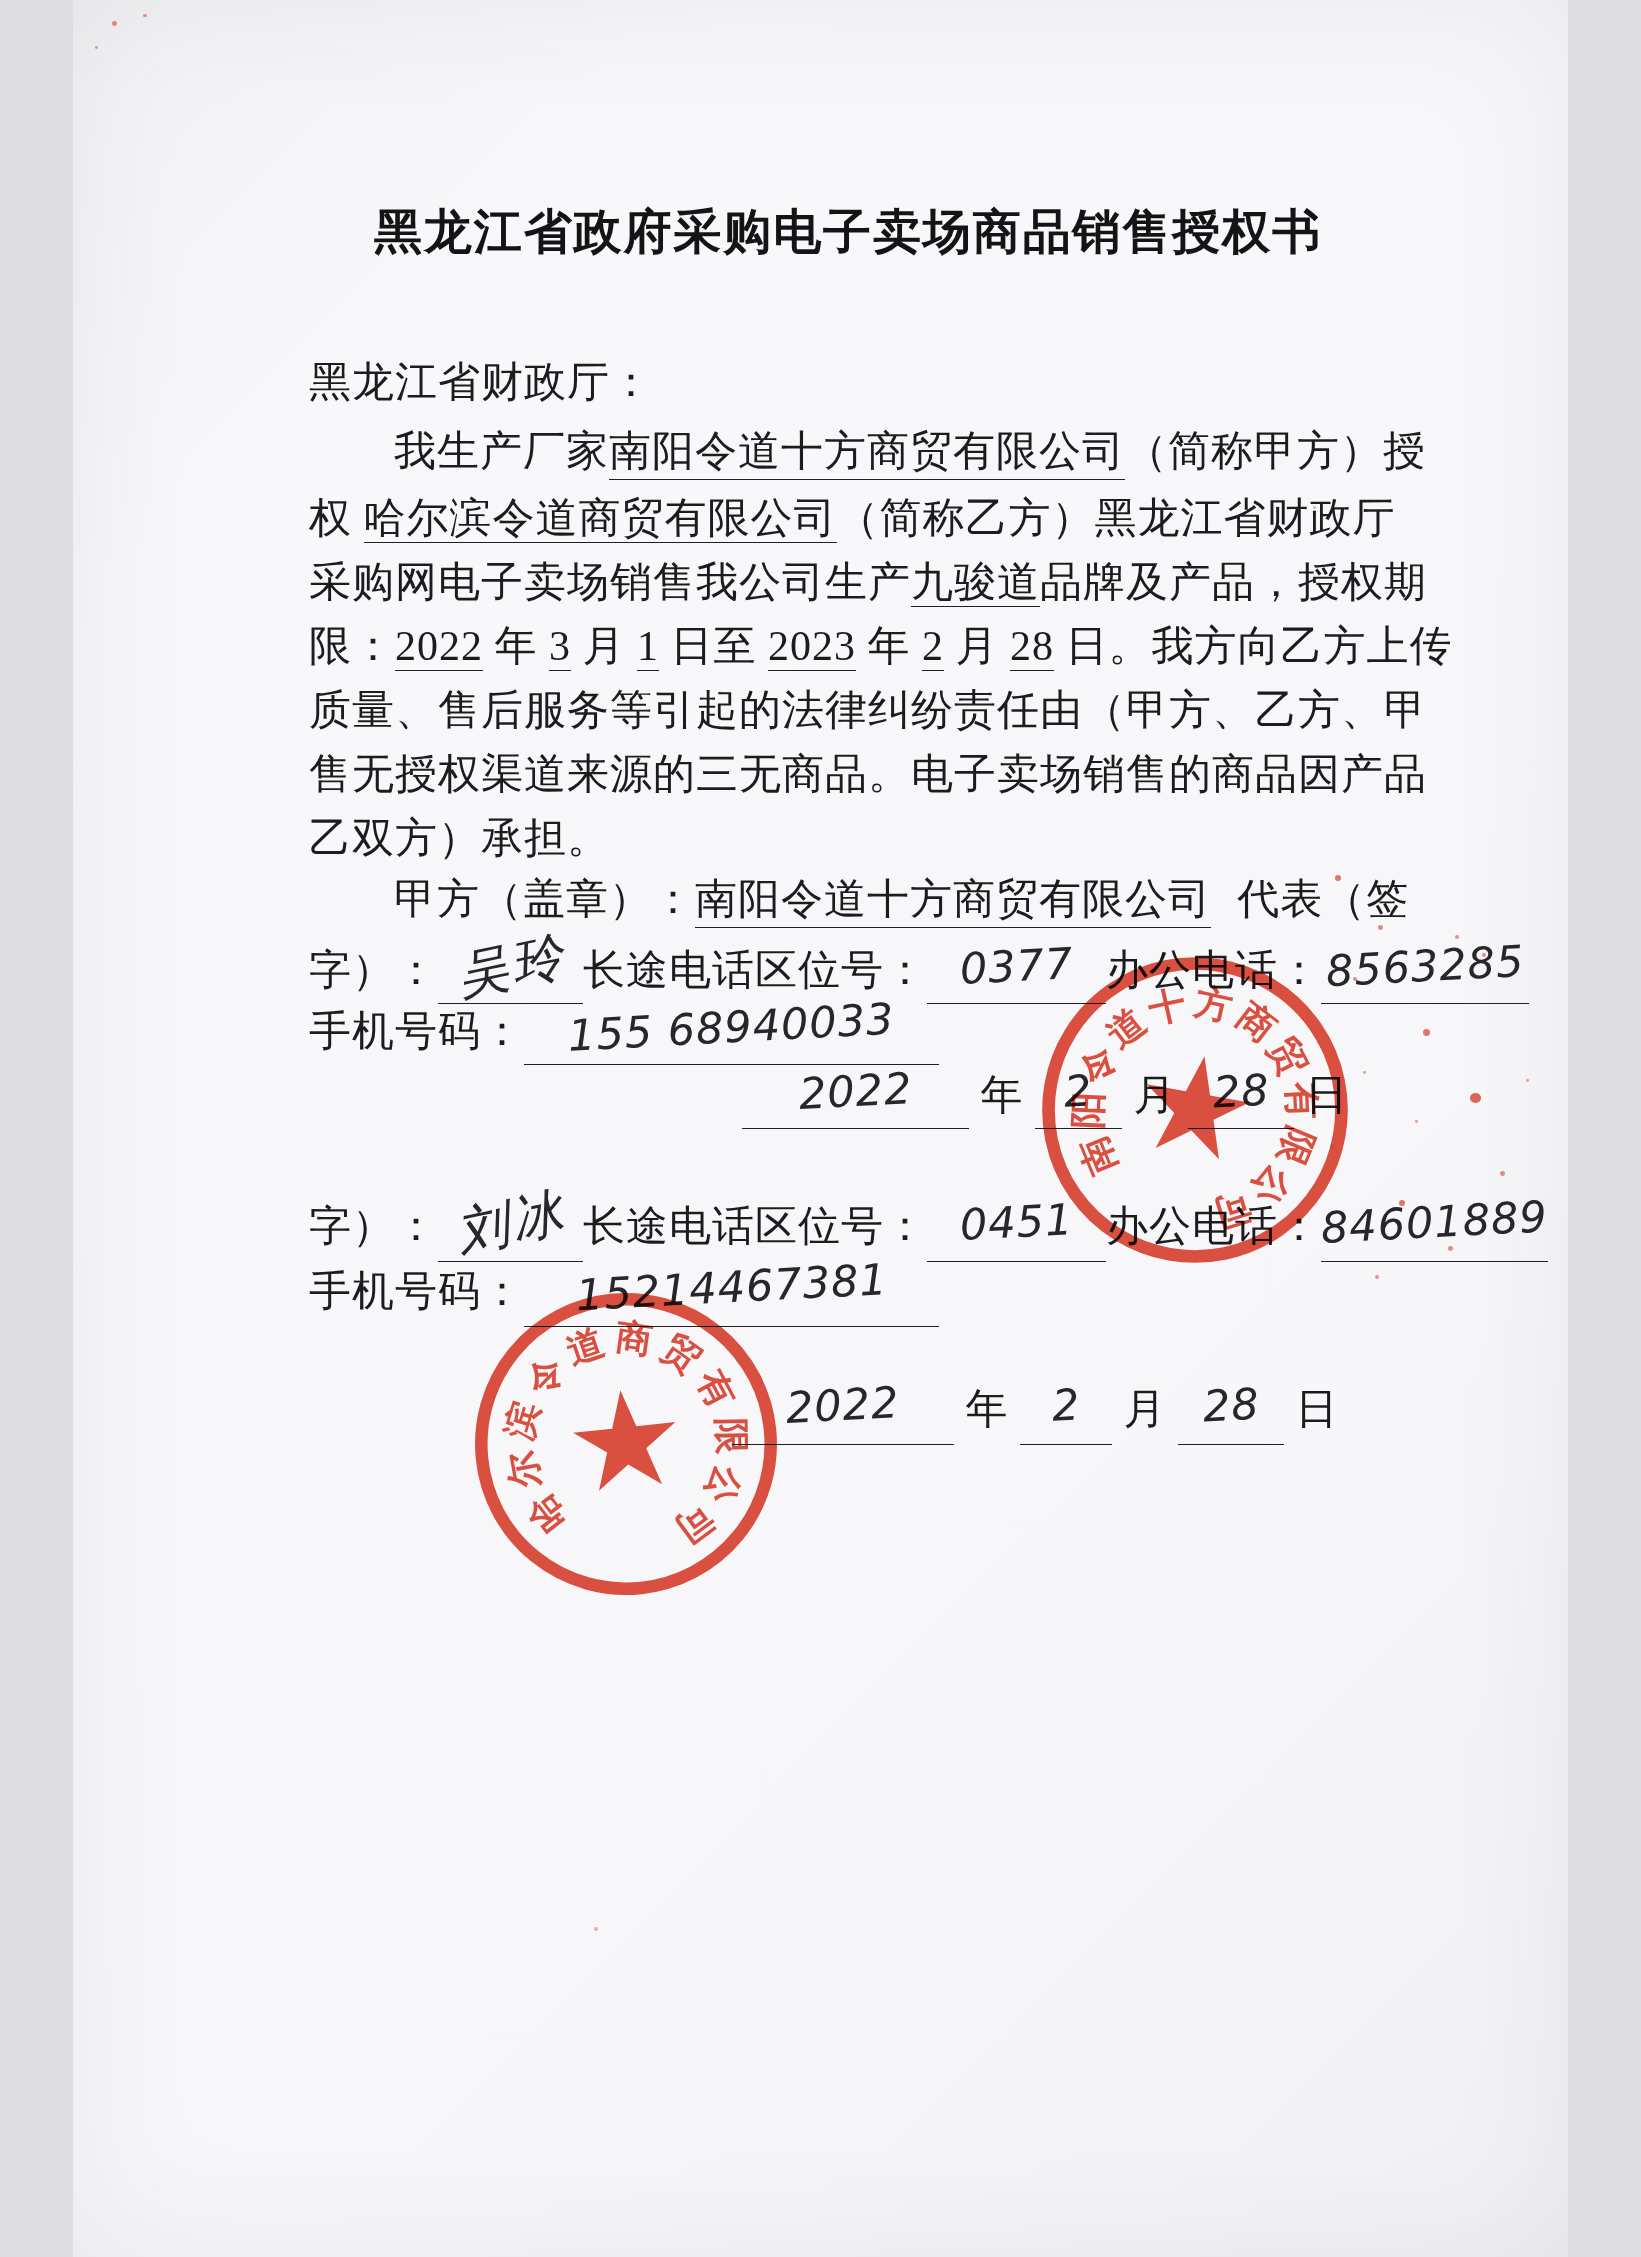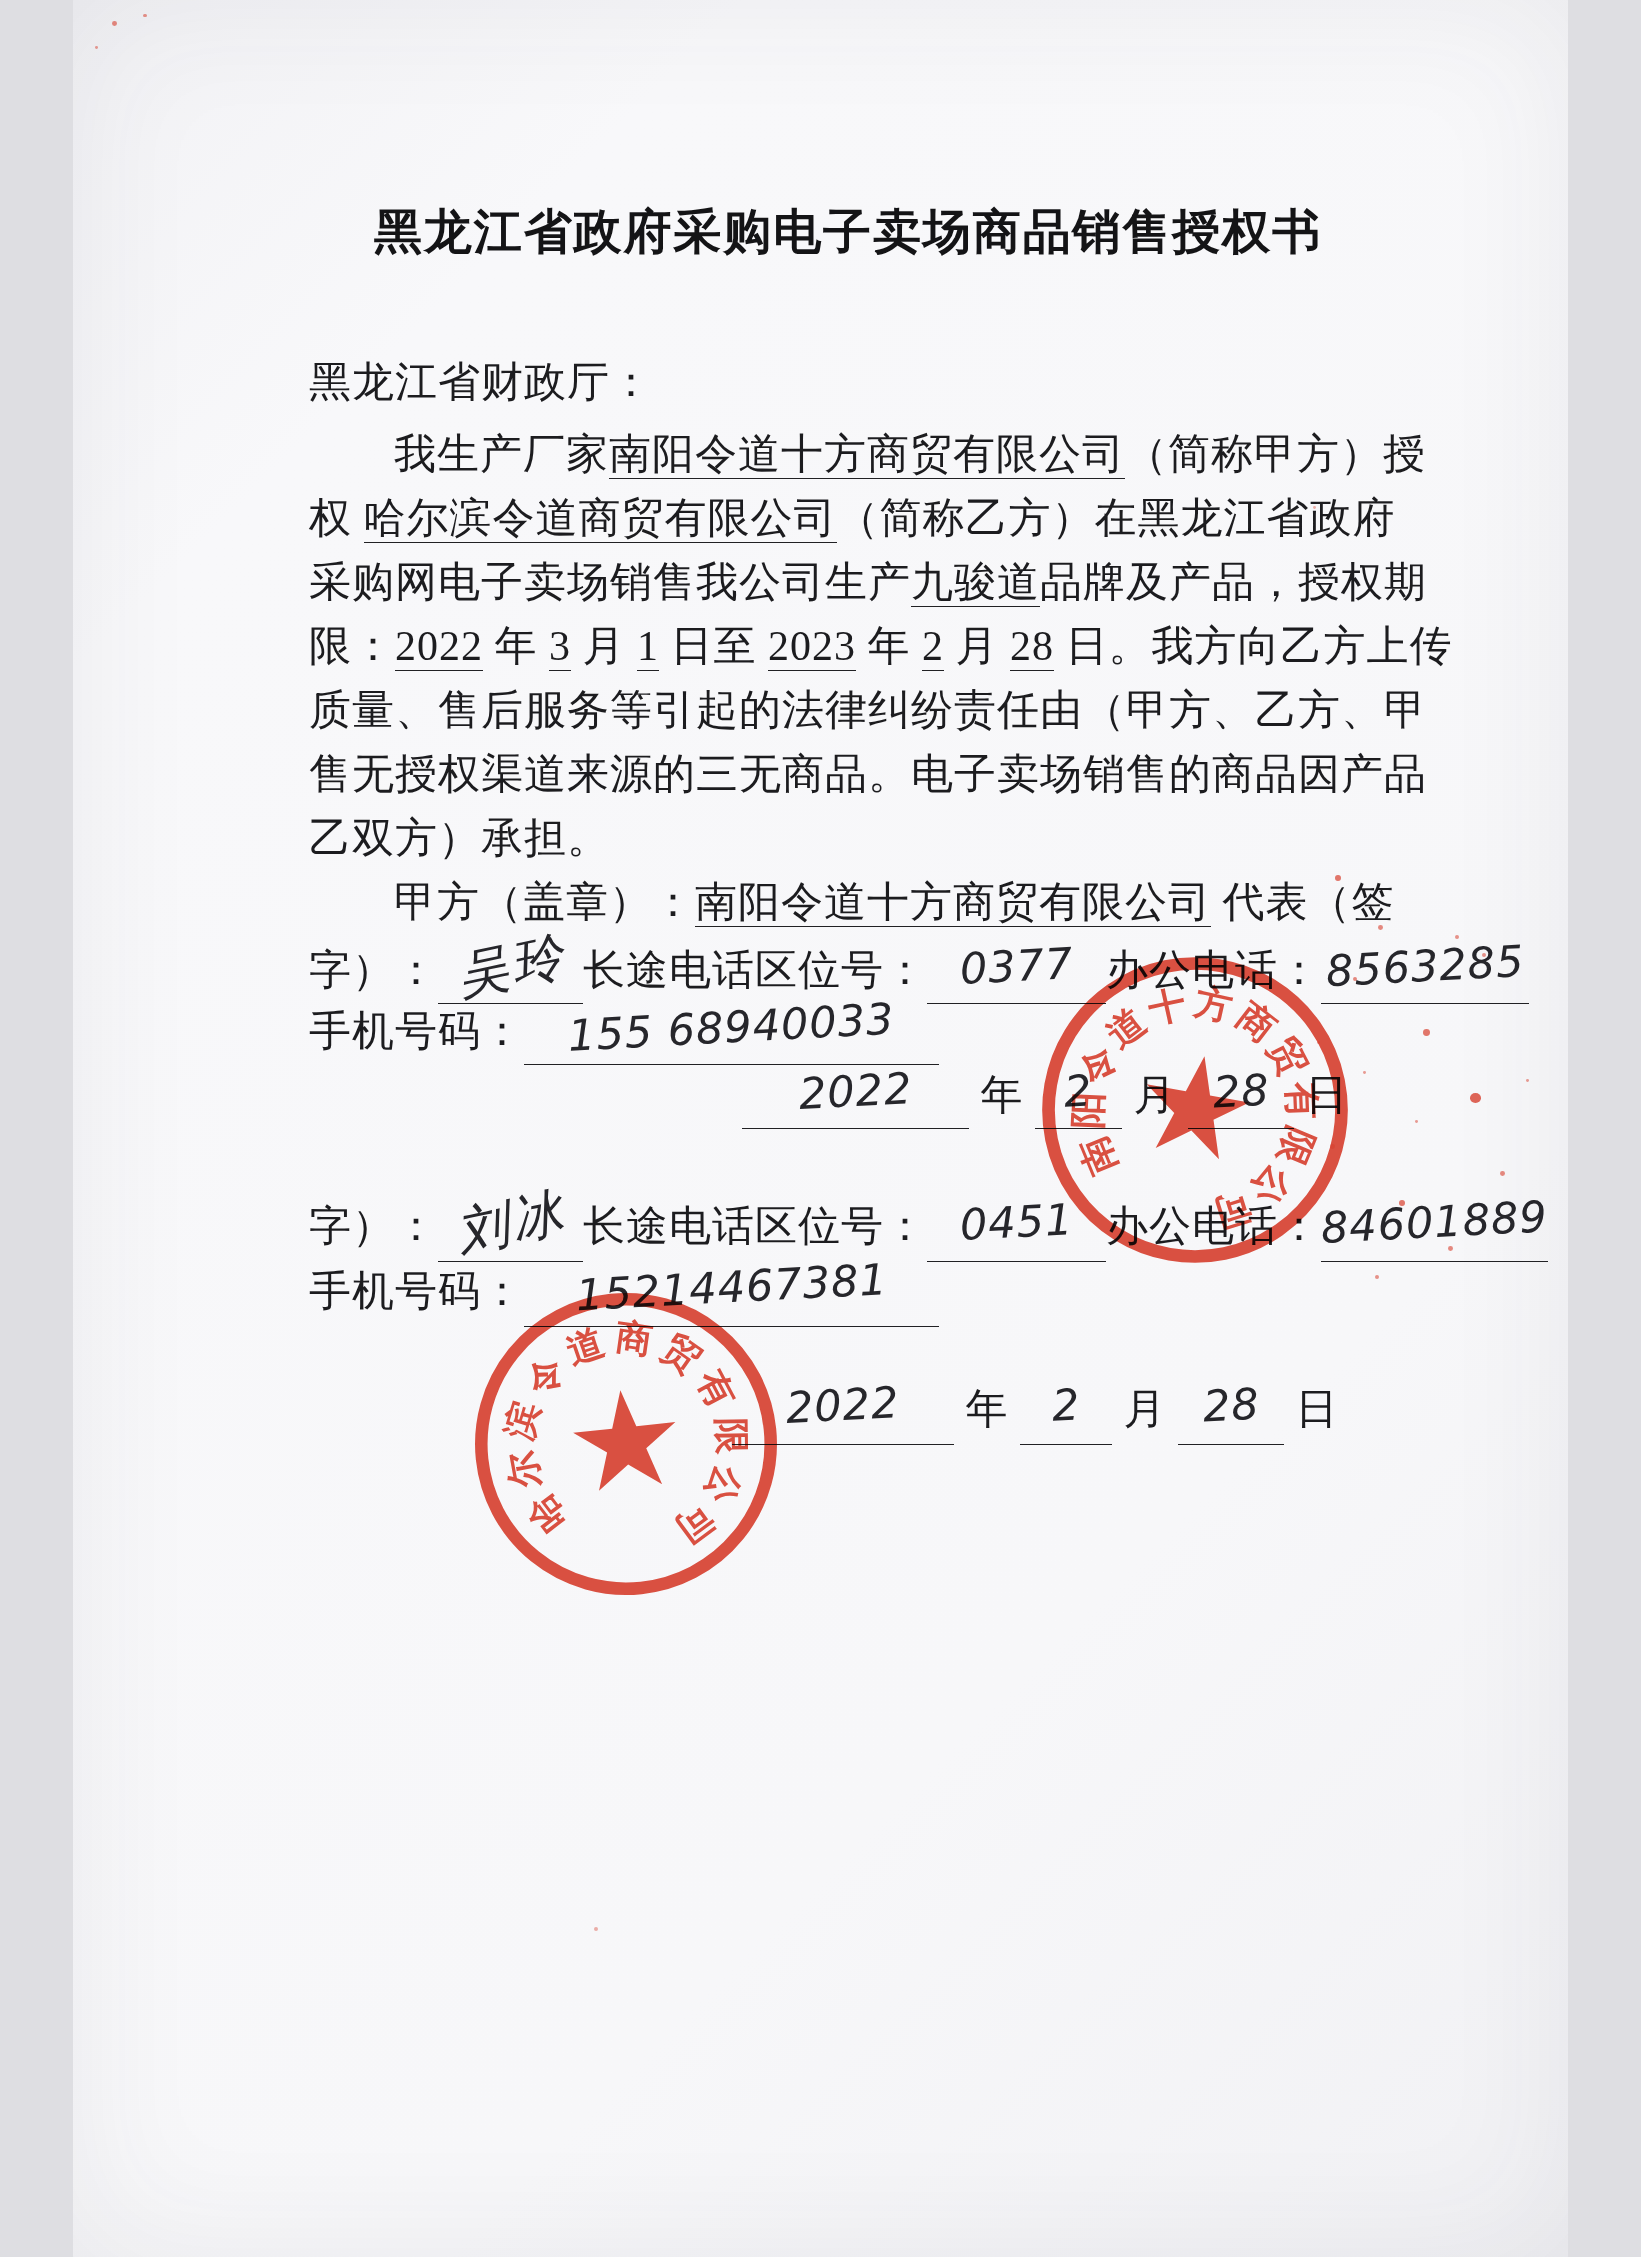--- a/index.html
+++ b/index.html
@@ -16,21 +16,21 @@
     font-weight:bold;font-size:48px;line-height:54px;letter-spacing:1.9px;color:#141416;
   }
   .flow{
     position:absolute;left:236px;top:350px;width:1116px;
     font-family:"Liberation Serif","DejaVu Serif",serif;
     font-size:42px;letter-spacing:1px;color:#1c1c1f;
   }
   .line{height:64px;line-height:64px;white-space:nowrap;}
   .b-section .line{height:68px;line-height:68px;}
   .salutation{margin-bottom:7.7px;font-family:Liberation Serif, serif;}
-  .indent{text-indent:85px;}
+  .indent{text-indent:85px;font-family:Liberation Mono, monospace;}
   .gap64{height:62px;}
   .gap52{height:50px;}
   .date-a{padding-left:433px;}
   .date-b{padding-left:423px;}
   .seg.u{border-bottom:1.9px solid #212124;padding-bottom:1px;}
   .seg.hwbox{display:inline-block;text-align:center;}
   .hw-ink{
     display:inline-block;font-family:"DejaVu Sans",sans-serif;font-style:italic;
     font-size:43px;color:#26262b;transform:rotate(-3deg) translateY(-2.9px);
   }
@@ -45,21 +45,21 @@
 <body>
 
 <div class="page">
 
   <div class="title">黑龙江省政府采购电子卖场商品销售授权书</div>
 
   <div class="flow">
     <div class="line salutation">黑龙江省财政厅：</div>
     <div>
         <div class="line indent"><span class="seg">我生产厂家</span><span class="seg u">南阳令道十方商贸有限公司</span><span class="seg">（简称甲方）授</span></div>
-        <div class="line"><span class="seg">权 </span><span class="seg u">哈尔滨令道商贸有限公司</span><span class="seg">（简称乙方）在黑龙江省政府</span></div>
+        <div class="line"><span class="seg">权 </span><span class="seg u">哈尔滨令道商贸有限公司</span><span class="seg">（简称乙方）黑龙江省财政厅</span></div>
         <div class="line"><span class="seg">采购网电子卖场销售我公司生产</span><span class="seg u">九骏道</span><span class="seg">品牌及产品，授权期</span></div>
         <div class="line"><span class="seg">限：</span><span class="seg u">2022</span><span class="seg"> 年 </span><span class="seg u">3</span><span class="seg"> 月 </span><span class="seg u">1</span><span class="seg"> 日至 </span><span class="seg u">2023</span><span class="seg"> 年 </span><span class="seg u">2</span><span class="seg"> 月 </span><span class="seg u">28</span><span class="seg"> 日。我方向乙方上传</span></div>
         <div class="line"><span class="seg">质量、售后服务等引起的法律纠纷责任由（甲方、乙方、甲</span></div>
         <div class="line"><span class="seg">售无授权渠道来源的三无商品。电子卖场销售的商品因产品</span></div>
         <div class="line"><span class="seg">乙双方）承担。</span></div>
       </div>
 
     <div class="line indent"><span class="seg">甲方（盖章）：</span><span class="seg u">南阳令道十方商贸有限公司</span><span class="seg"> 代表（签</span></div>
     <div class="line"><span class="seg">字）：</span><span class="seg u hwbox sig" style="min-width: 145px;"><span class="hw-ink">吴玲</span></span><span class="seg">长途电话区位号：</span><span class="seg u hwbox" style="min-width: 179px;"><span class="hw-ink">0377</span></span><span class="seg">办公电话：</span><span class="seg u hwbox" style="min-width: 208px;"><span class="hw-ink">8563285</span></span></div>
     <div class="line"><span class="seg">手机号码：</span><span class="seg u hwbox" style="min-width: 415px;"><span class="hw-ink">155 68940033</span></span></div>

